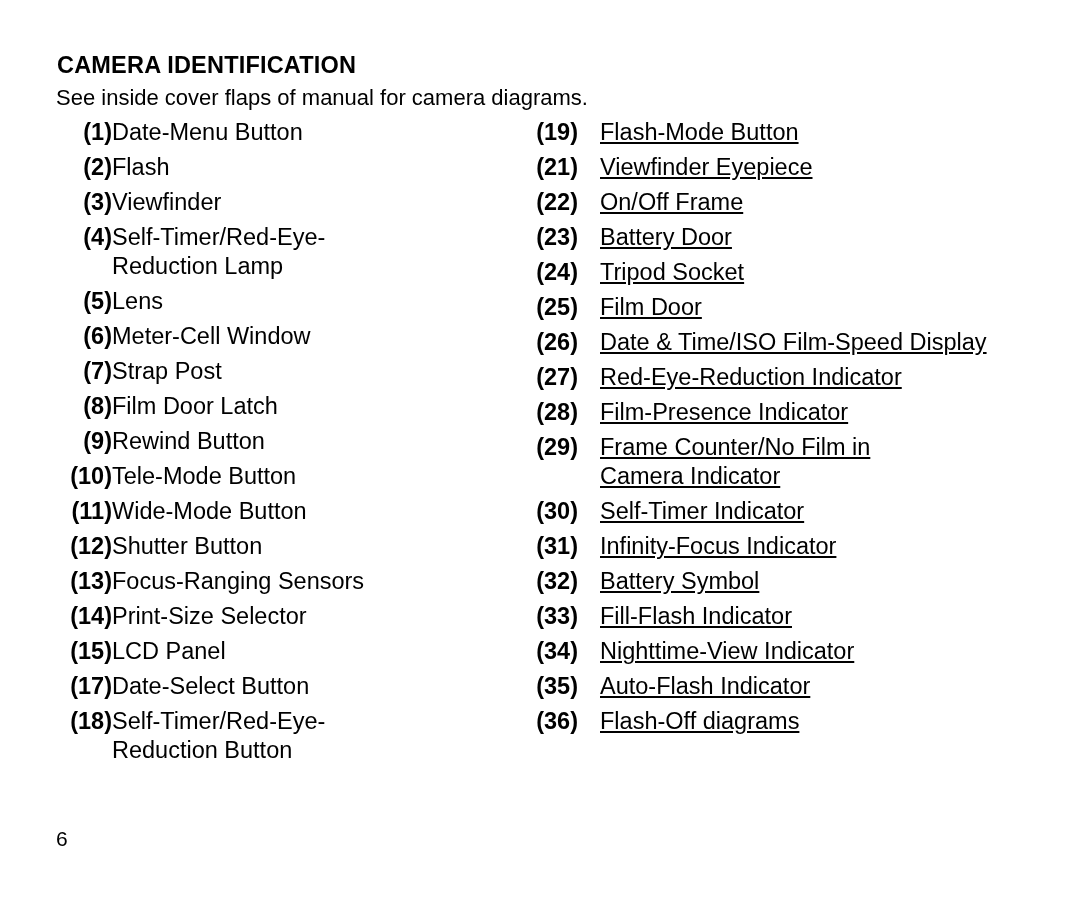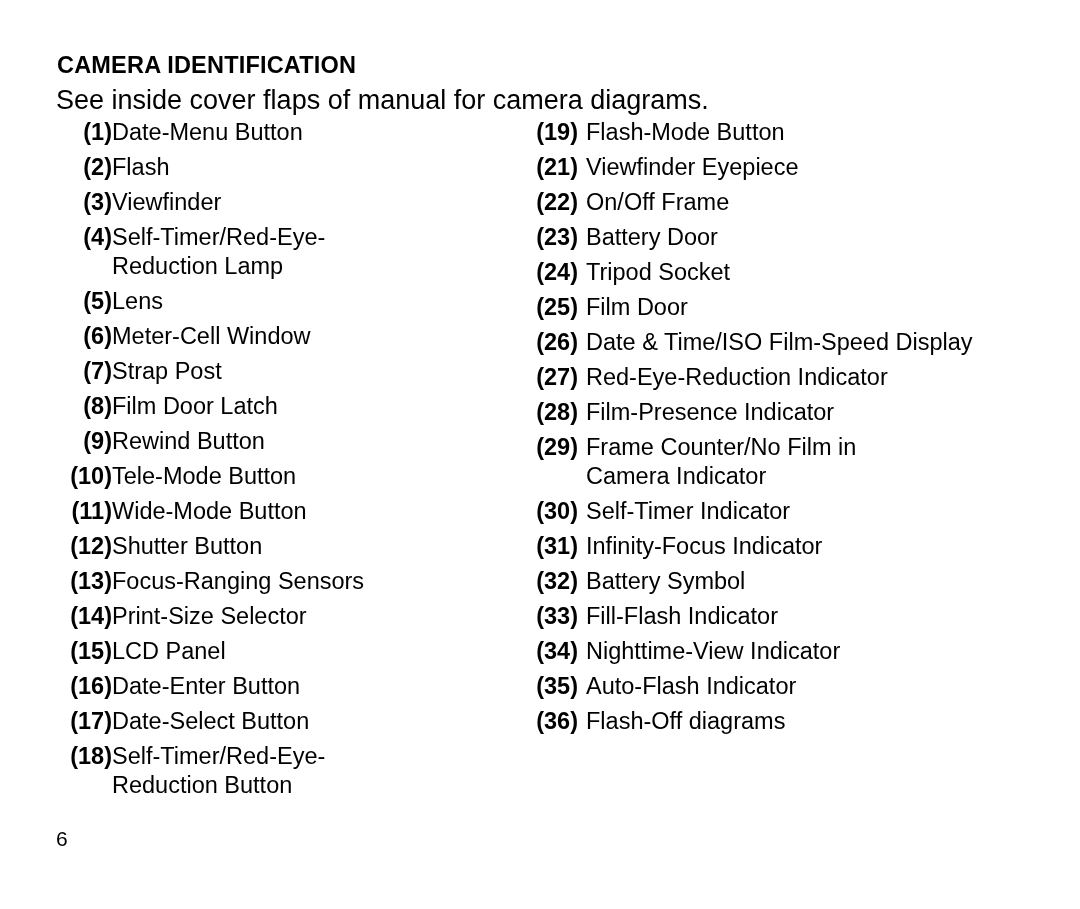--- a/index.html
+++ b/index.html
@@ -35,21 +35,21 @@
     font-weight: bold;
     letter-spacing: 0.2px;
     line-height: 1.05;
     white-space: nowrap;
   }
 
   .subtitle {
     position: absolute;
     left: 56px;
     top: 86px;
-    font-size: 27px;
+    font-size: 22px;
     font-weight: normal;
     line-height: 1.05;
     white-space: nowrap;
   }
 
   
   .columns {
     position: absolute;
     left: 0;
     top: 118px;
@@ -81,21 +81,21 @@
   .col-right .item-num { width: 56px; }
 
   .item-label {
     font-size: 23.5px;
     font-weight: normal;
     line-height: 29px;
     flex: 1 1 auto;
     white-space: pre-line;
   }
   .col-left  .item-label { }
-  .col-right .item-label { margin-left: 8px; }
+  .col-right .item-label { margin-left: 22px; text-decoration: underline; }
 
   
   .page-number {
     position: absolute;
     left: 56px;
     top: 828px;
     font-size: 21px;
     font-weight: normal;
     line-height: 1;
   }
@@ -167,24 +167,20 @@
         </div>
         <div class="item">
           <span class="item-num">(14)</span>
           <span class="item-label">Print-Size Selector</span>
         </div>
         <div class="item">
           <span class="item-num">(15)</span>
           <span class="item-label">LCD Panel</span>
         </div>
         <div class="item">
-          <span class="item-num">(16)</span>
-          <span class="item-label">Date-Enter Button</span>
-        </div>
-        <div class="item">
           <span class="item-num">(17)</span>
           <span class="item-label">Date-Select Button</span>
         </div>
         <div class="item">
           <span class="item-num">(18)</span>
           <span class="item-label">Self-Timer/Red-Eye-
 Reduction Button</span>
         </div>
       </div>
 

